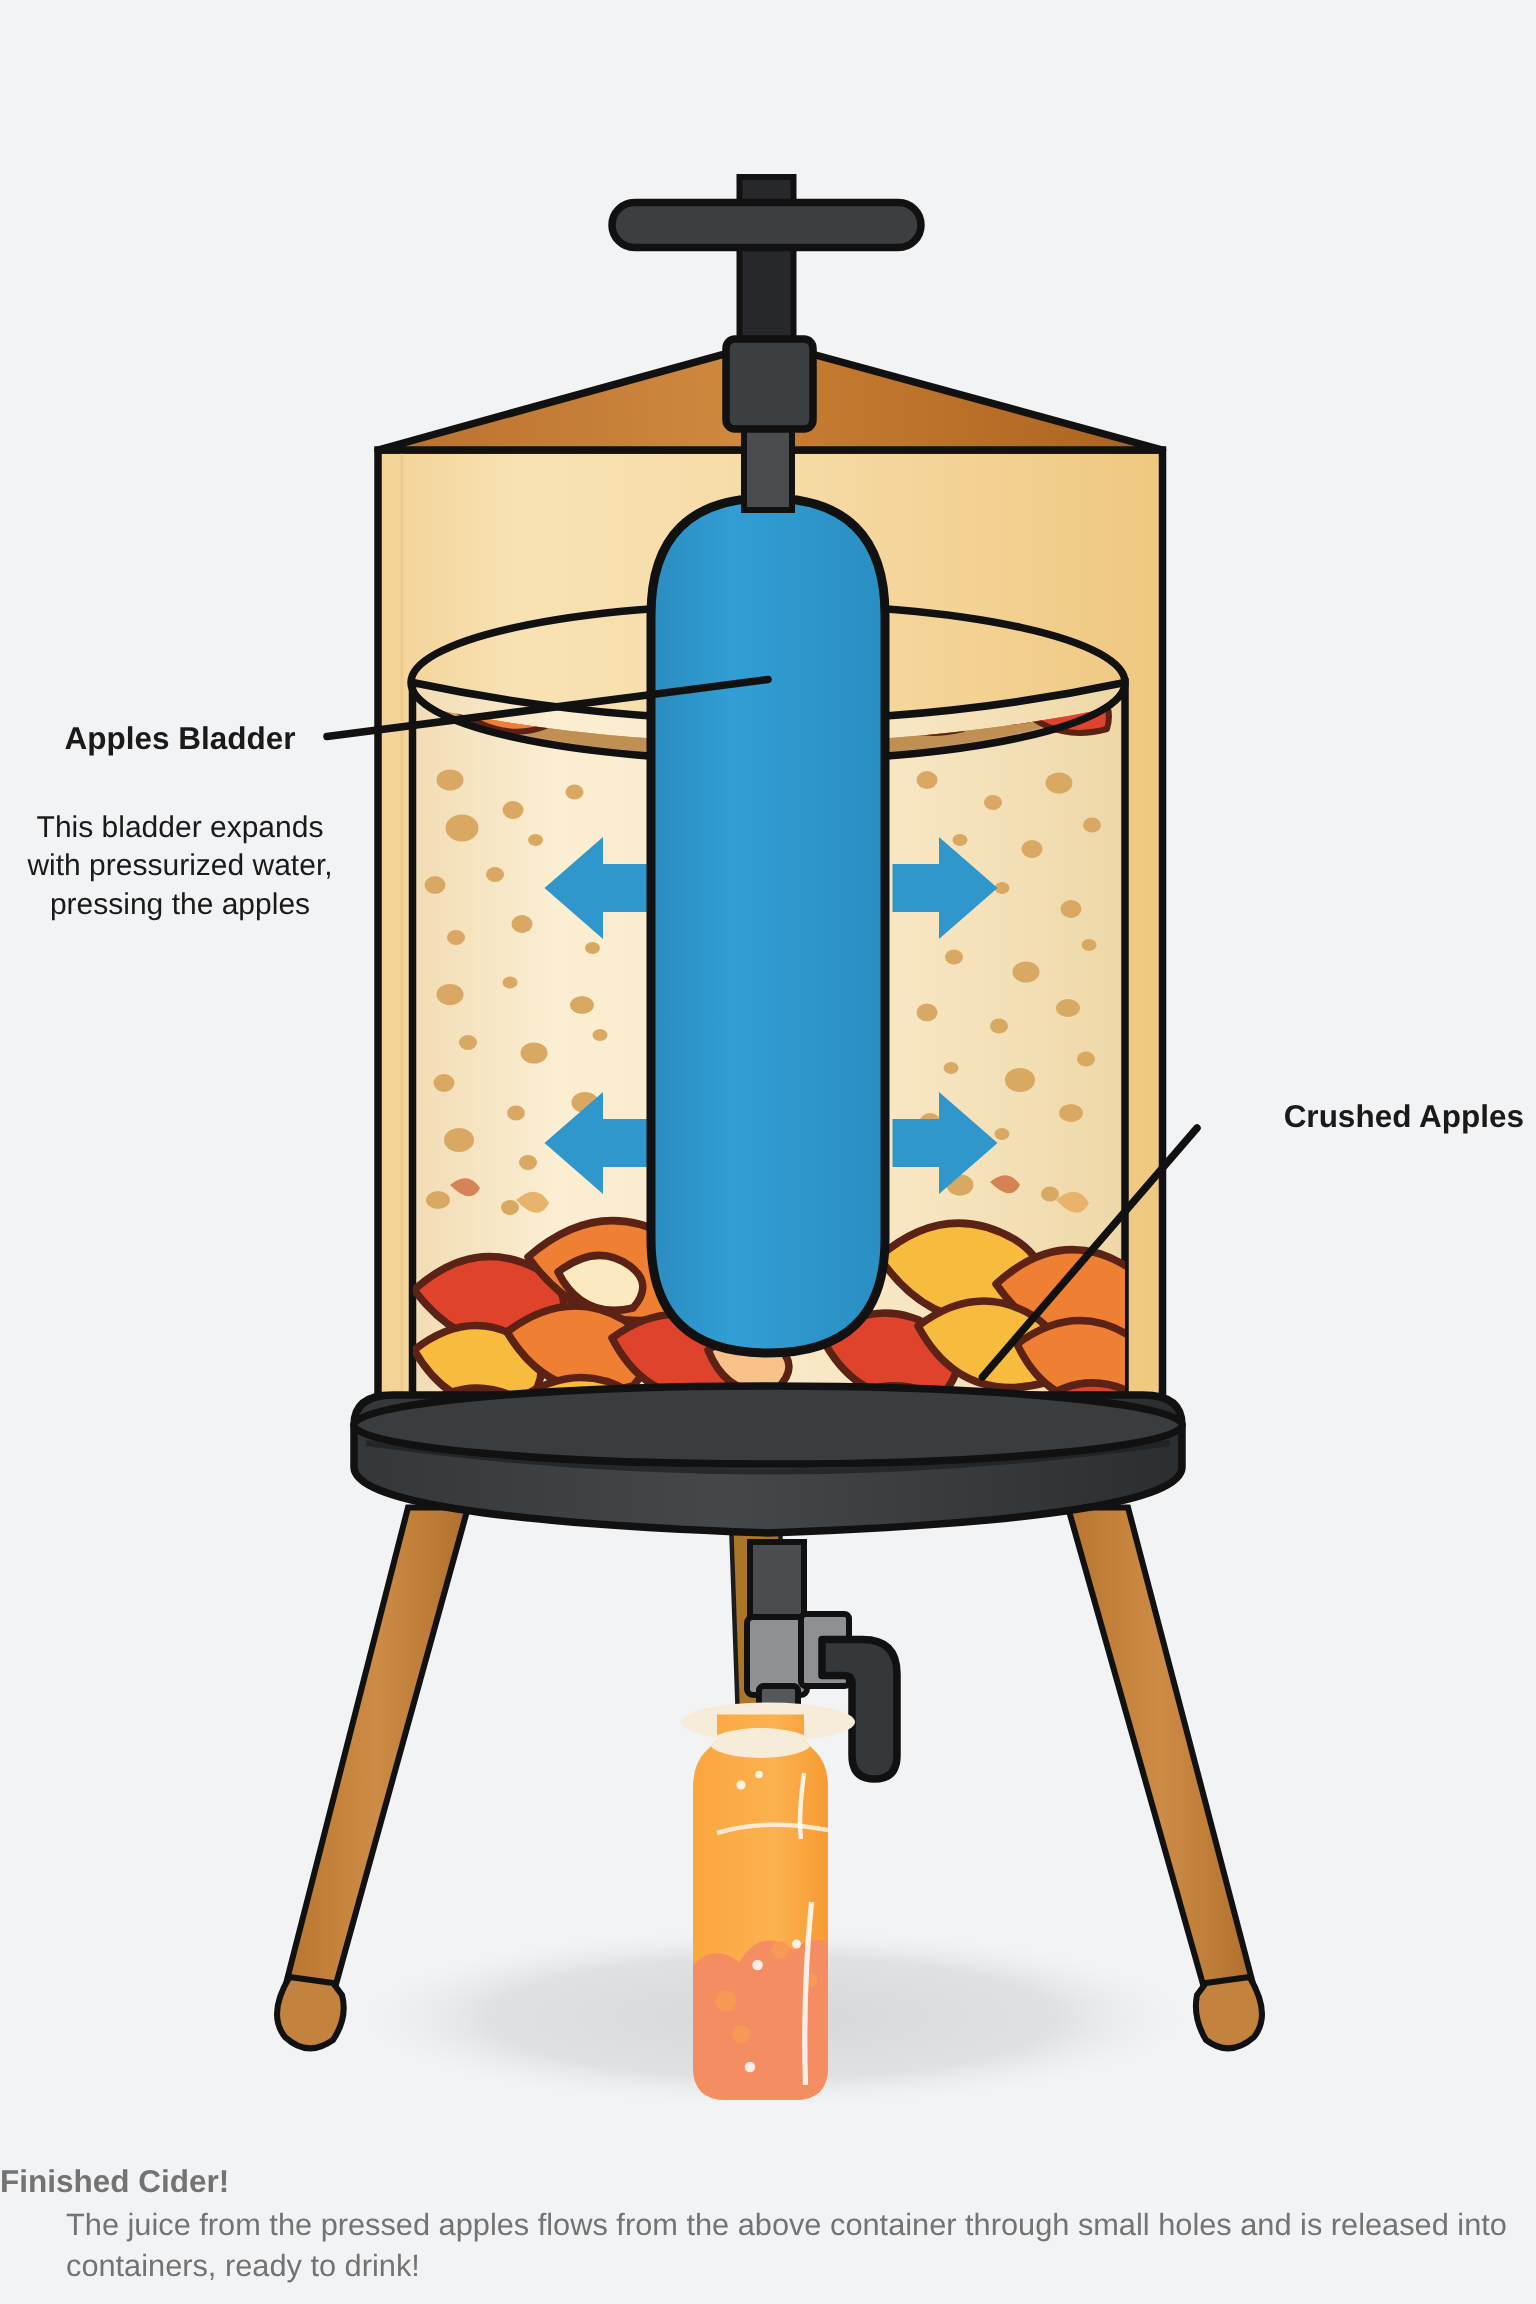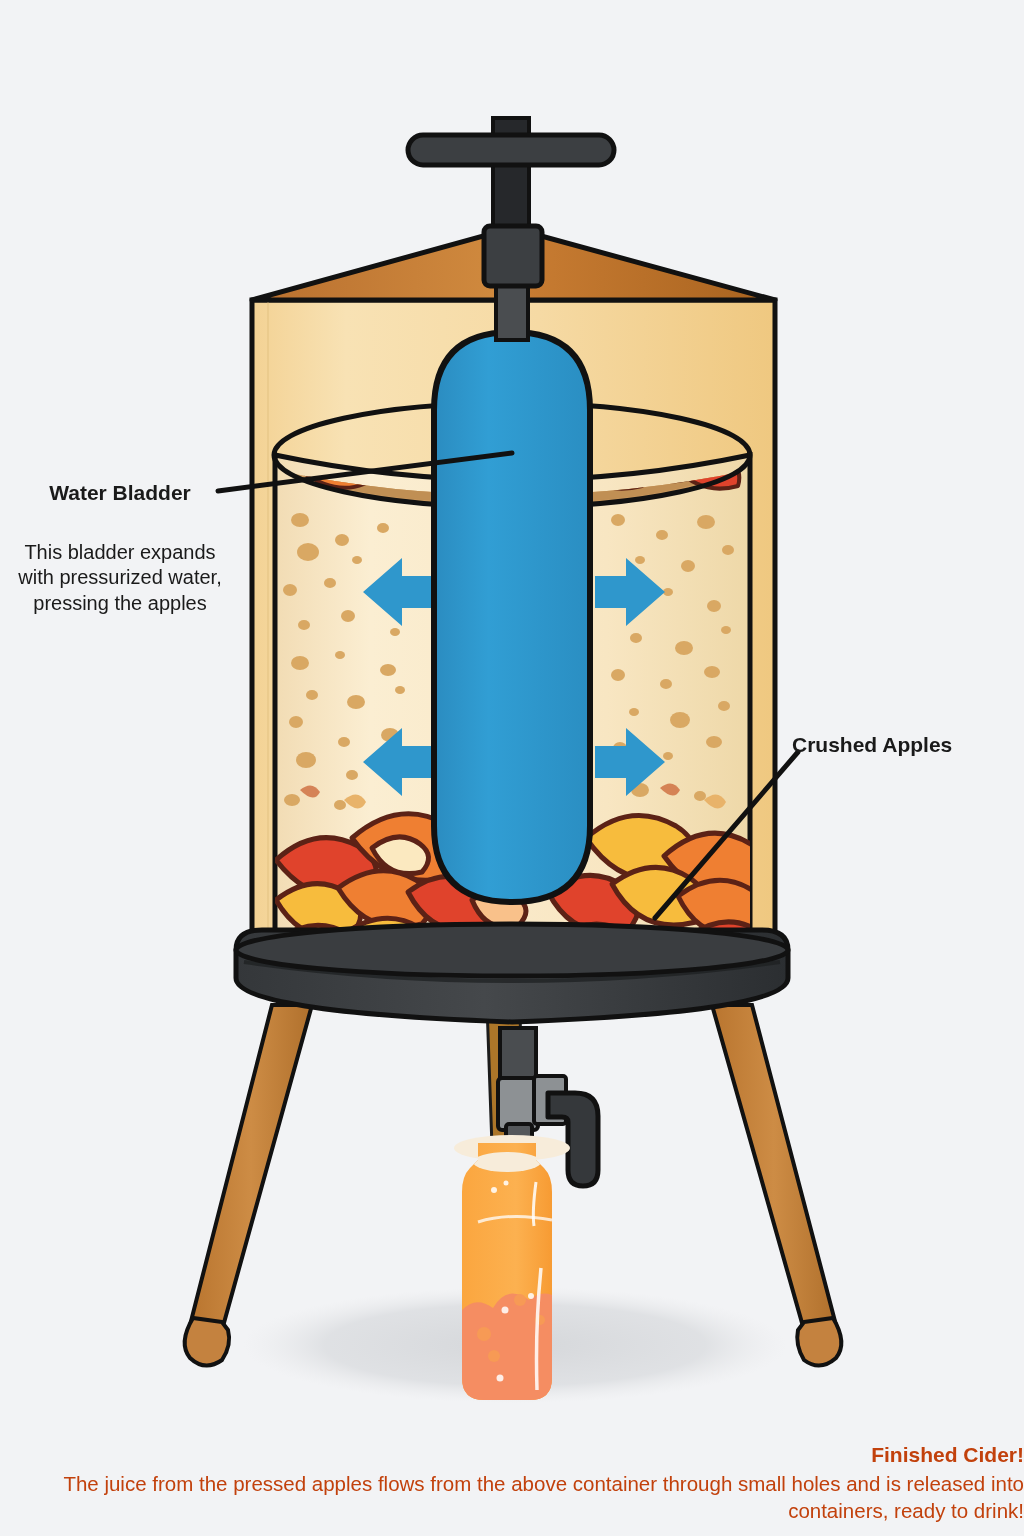--- a/index.html
+++ b/index.html
@@ -48,40 +48,41 @@
   #anno-left {
     left: 8px;
     top: 480px;
     width: 224px;
     text-align: center;
   }
   #anno-right {
     left: 792px;
     top: 732px;
     width: 224px;
-    text-align: left;
+    text-align: right;
   }
   #caption {
     position: absolute;
     left: 0;
     top: 1443px;
     width: 1024px;
-    text-align: right;
-    color: #c2410c;
+    text-align: left;
+    color: #737373;
   }
   #caption .ttl {
     font-weight: bold;
     font-size: 21px;
     display: block;
     margin-bottom: 3px;
   }
   #caption .body {
     font-size: 20.5px;
     display: block;
     line-height: 1.32;
+    padding-left: 44px;
   }
 </style>
 </head>
 <body>
 
 <div id="stage">
 
   <svg id="scene" viewBox="0 0 1024 1536" xmlns="http://www.w3.org/2000/svg">
     <defs>
       <linearGradient id="gFrame" x1="0" y1="0" x2="1" y2="0">
@@ -355,21 +356,21 @@
       </g>
     </g>
 
     <g stroke="#111111" stroke-width="5" fill="none" stroke-linecap="round">
       <line x1="218" y1="491" x2="512" y2="453"></line>
       <line x1="798" y1="752" x2="655" y2="918"></line>
     </g>
   </svg>
 
   <div class="anno" id="anno-left">
-    <span class="ttl">Water Bladder</span>
+    <span class="ttl">Apples Bladder</span>
     <span class="body">This bladder expands with pressurized water, pressing the apples</span>
   </div>
 
   <div class="anno" id="anno-right">
     <span class="ttl">Crushed Apples</span>
   </div>
 
   <div id="caption">
     <span class="ttl">Finished Cider!</span>
     <span class="body">The juice from the pressed apples flows from the above container through small holes and is released into containers, ready to drink!</span>

